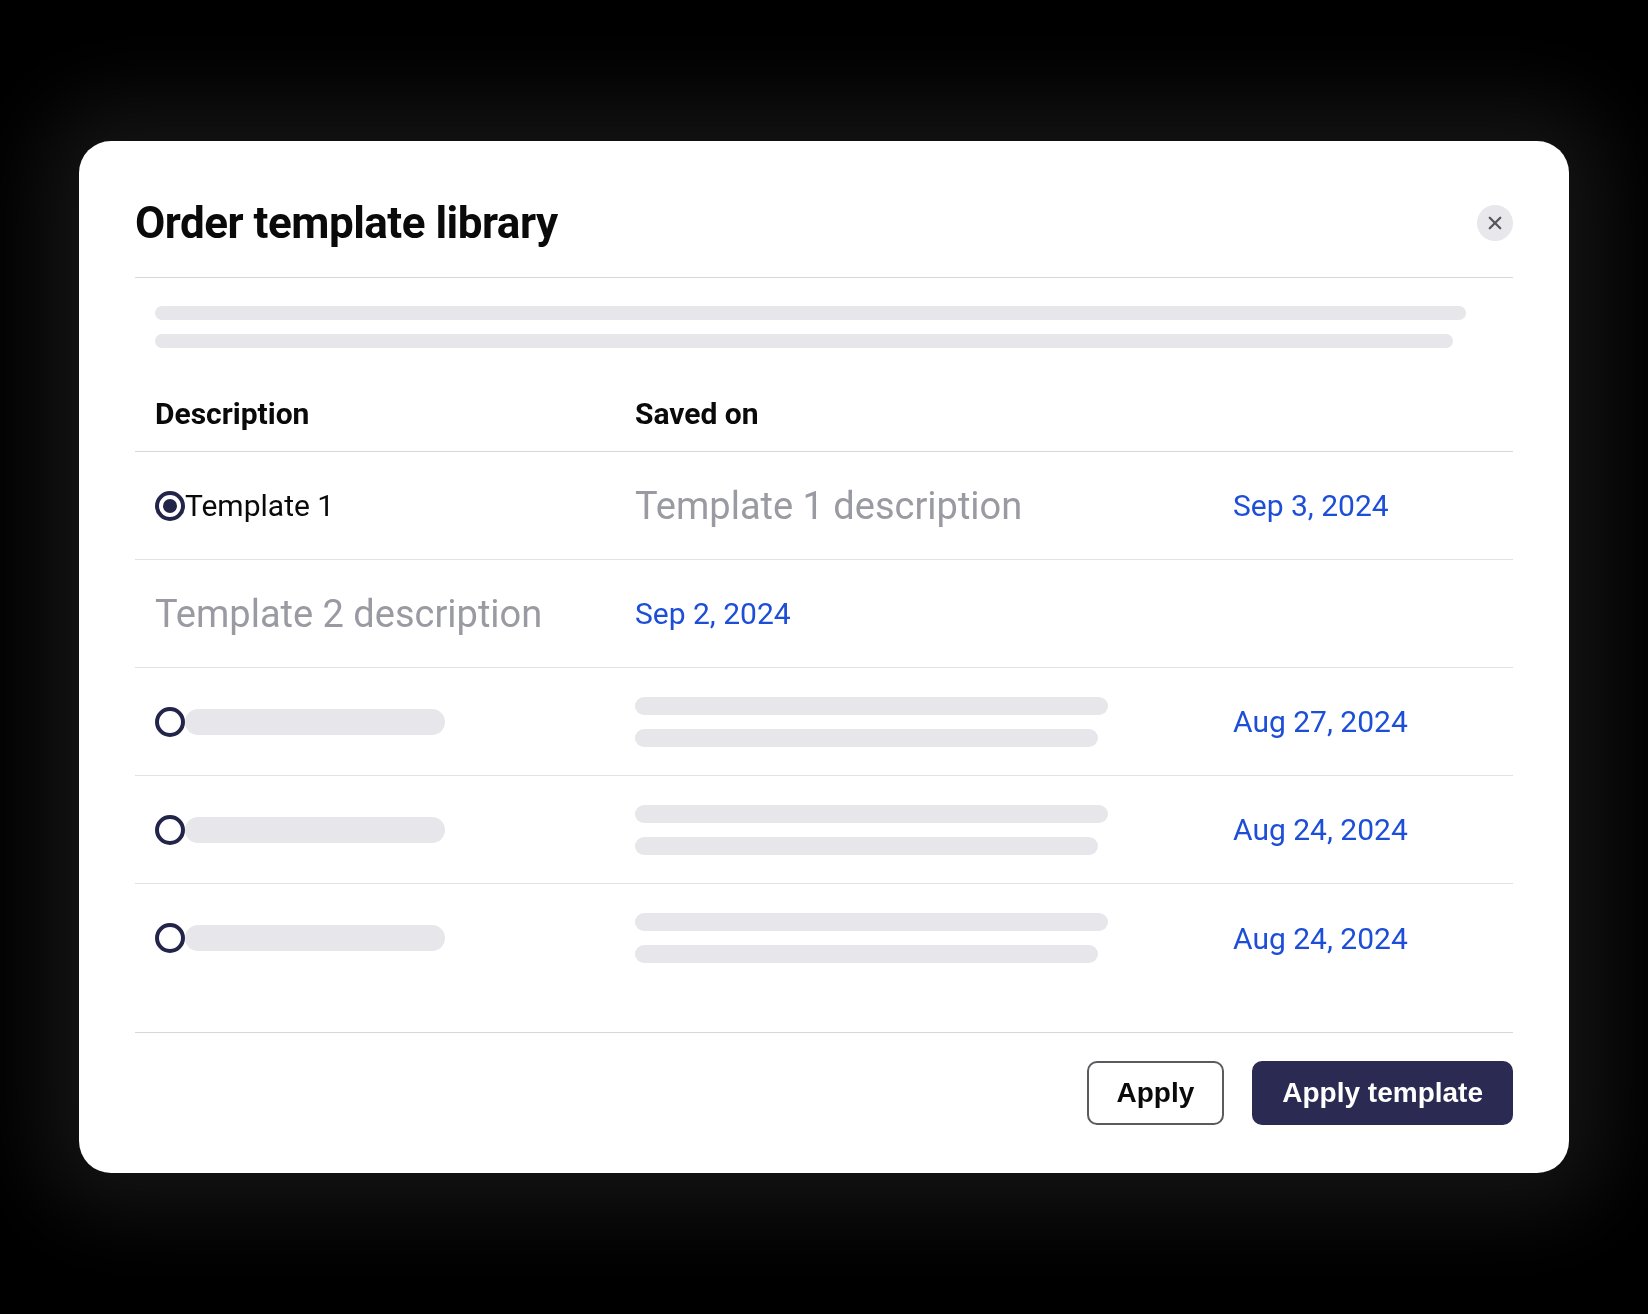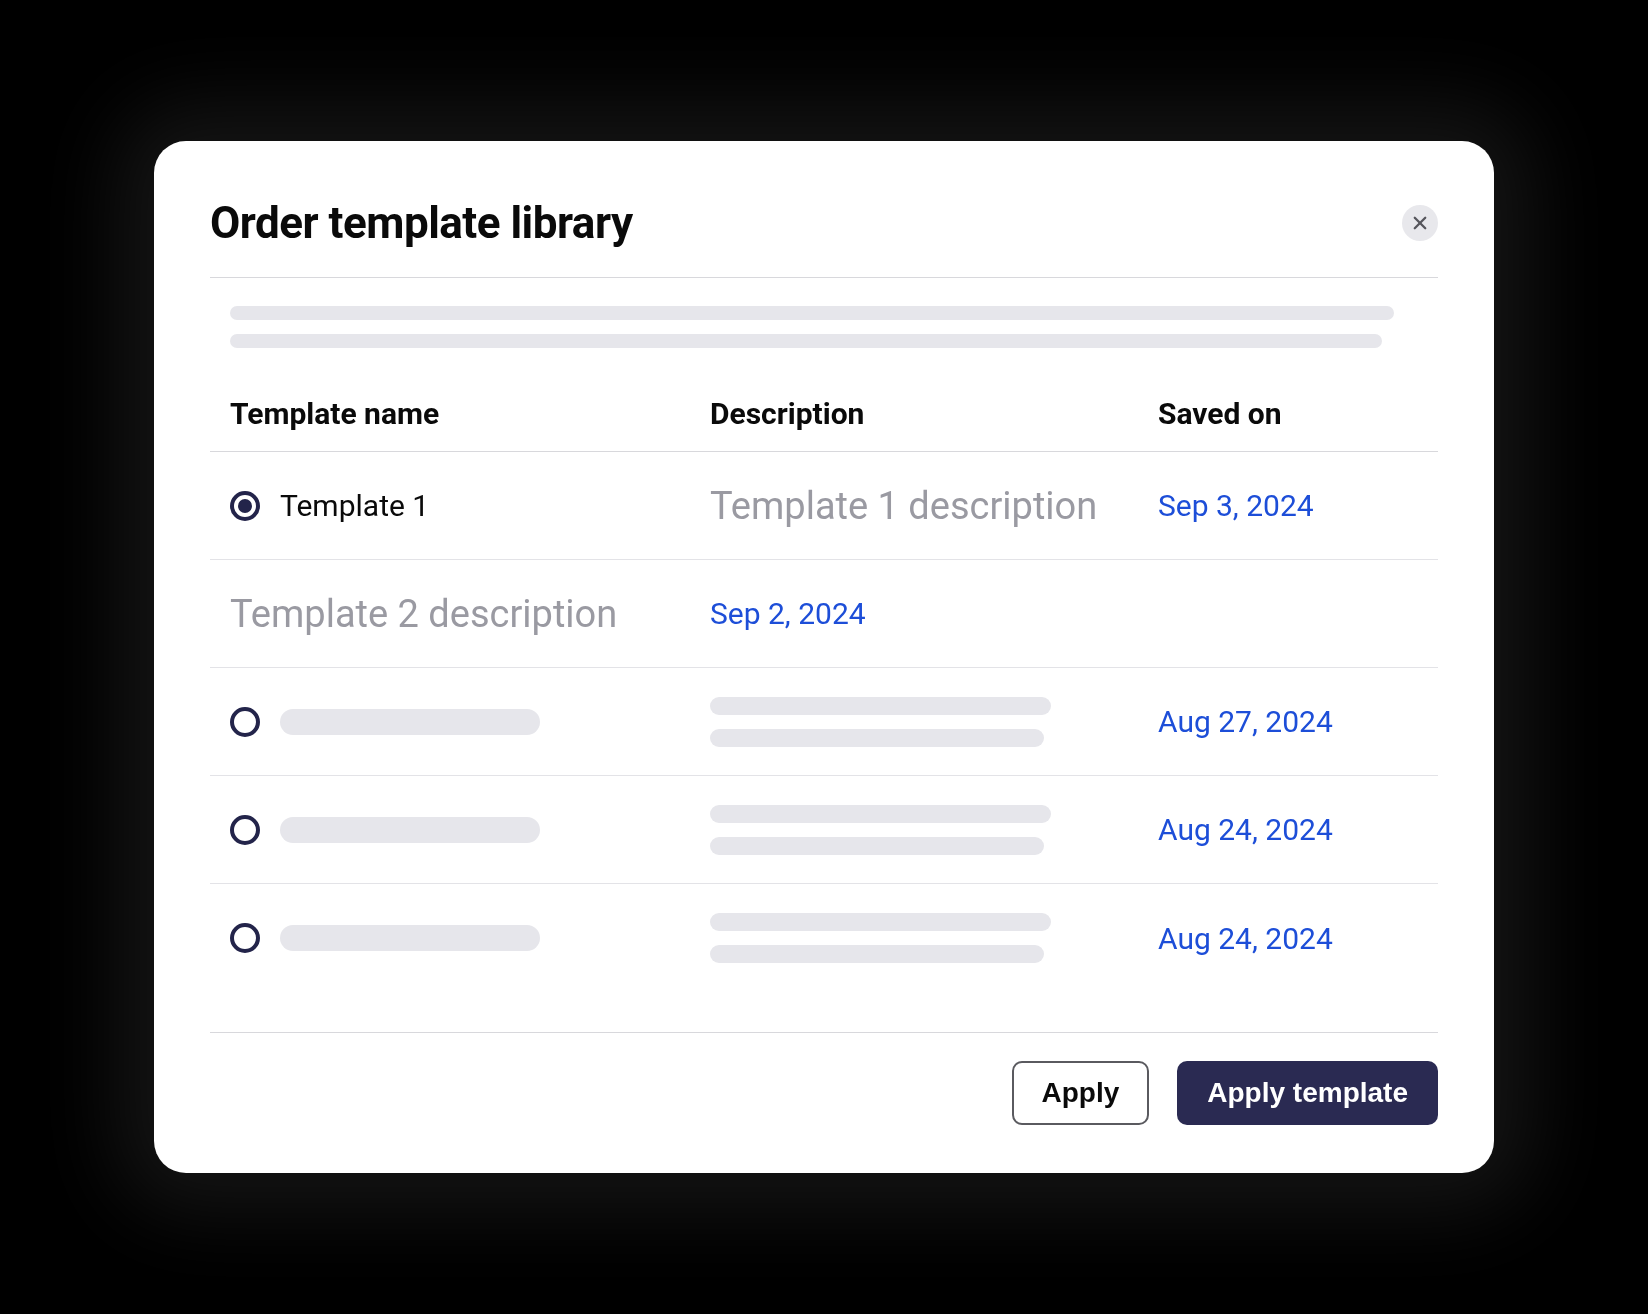--- a/index.html
+++ b/index.html
@@ -8,21 +8,21 @@
       background: #000;
       width: 1648px;
       height: 1314px;
       display: flex;
       align-items: center;
       justify-content: center;
     }
     .modal {
       background: #fff;
       border-radius: 32px;
-      width: 1340px;
+      width: 1490px;
       padding: 56px 56px 48px 56px;
       box-shadow: 0 0 80px 40px rgba(255,255,255,0.08);
       position: relative;
     }
     .modal-header {
       display: flex;
       align-items: center;
       justify-content: space-between;
       padding-bottom: 28px;
       border-bottom: 1px solid #d8d8dc;
@@ -73,21 +73,20 @@
       grid-template-columns: 480px 1fr 260px;
       align-items: center;
       padding: 28px 20px;
       border-bottom: 1px solid #e3e3e7;
       min-height: 108px;
     }
     .row:last-of-type { border-bottom: none; }
     .name-cell {
       display: flex;
       align-items: center;
-      gap: 20px;
     }
     .radio {
       width: 30px;
       height: 30px;
       border-radius: 50%;
       border: 4px solid #23244a;
       background: #fff;
       display: inline-flex;
       align-items: center;
       justify-content: center;
@@ -172,21 +171,20 @@
       </svg>
     </button>
   </div>
 
   <div class="skeleton-block">
     <div class="sk-line w1"></div>
     <div class="sk-line w2"></div>
   </div>
 
   <div class="table-header">
-    <div class="th">Template name</div>
     <div class="th">Description</div>
     <div class="th saved">Saved on</div>
   </div>
 
   <div class="table-wrap" id="rows-container">
   <div class="row">
     <div class="name-cell">
       <span class="radio selected"></span>
       <span class="name-text">Template 1</span>
 

